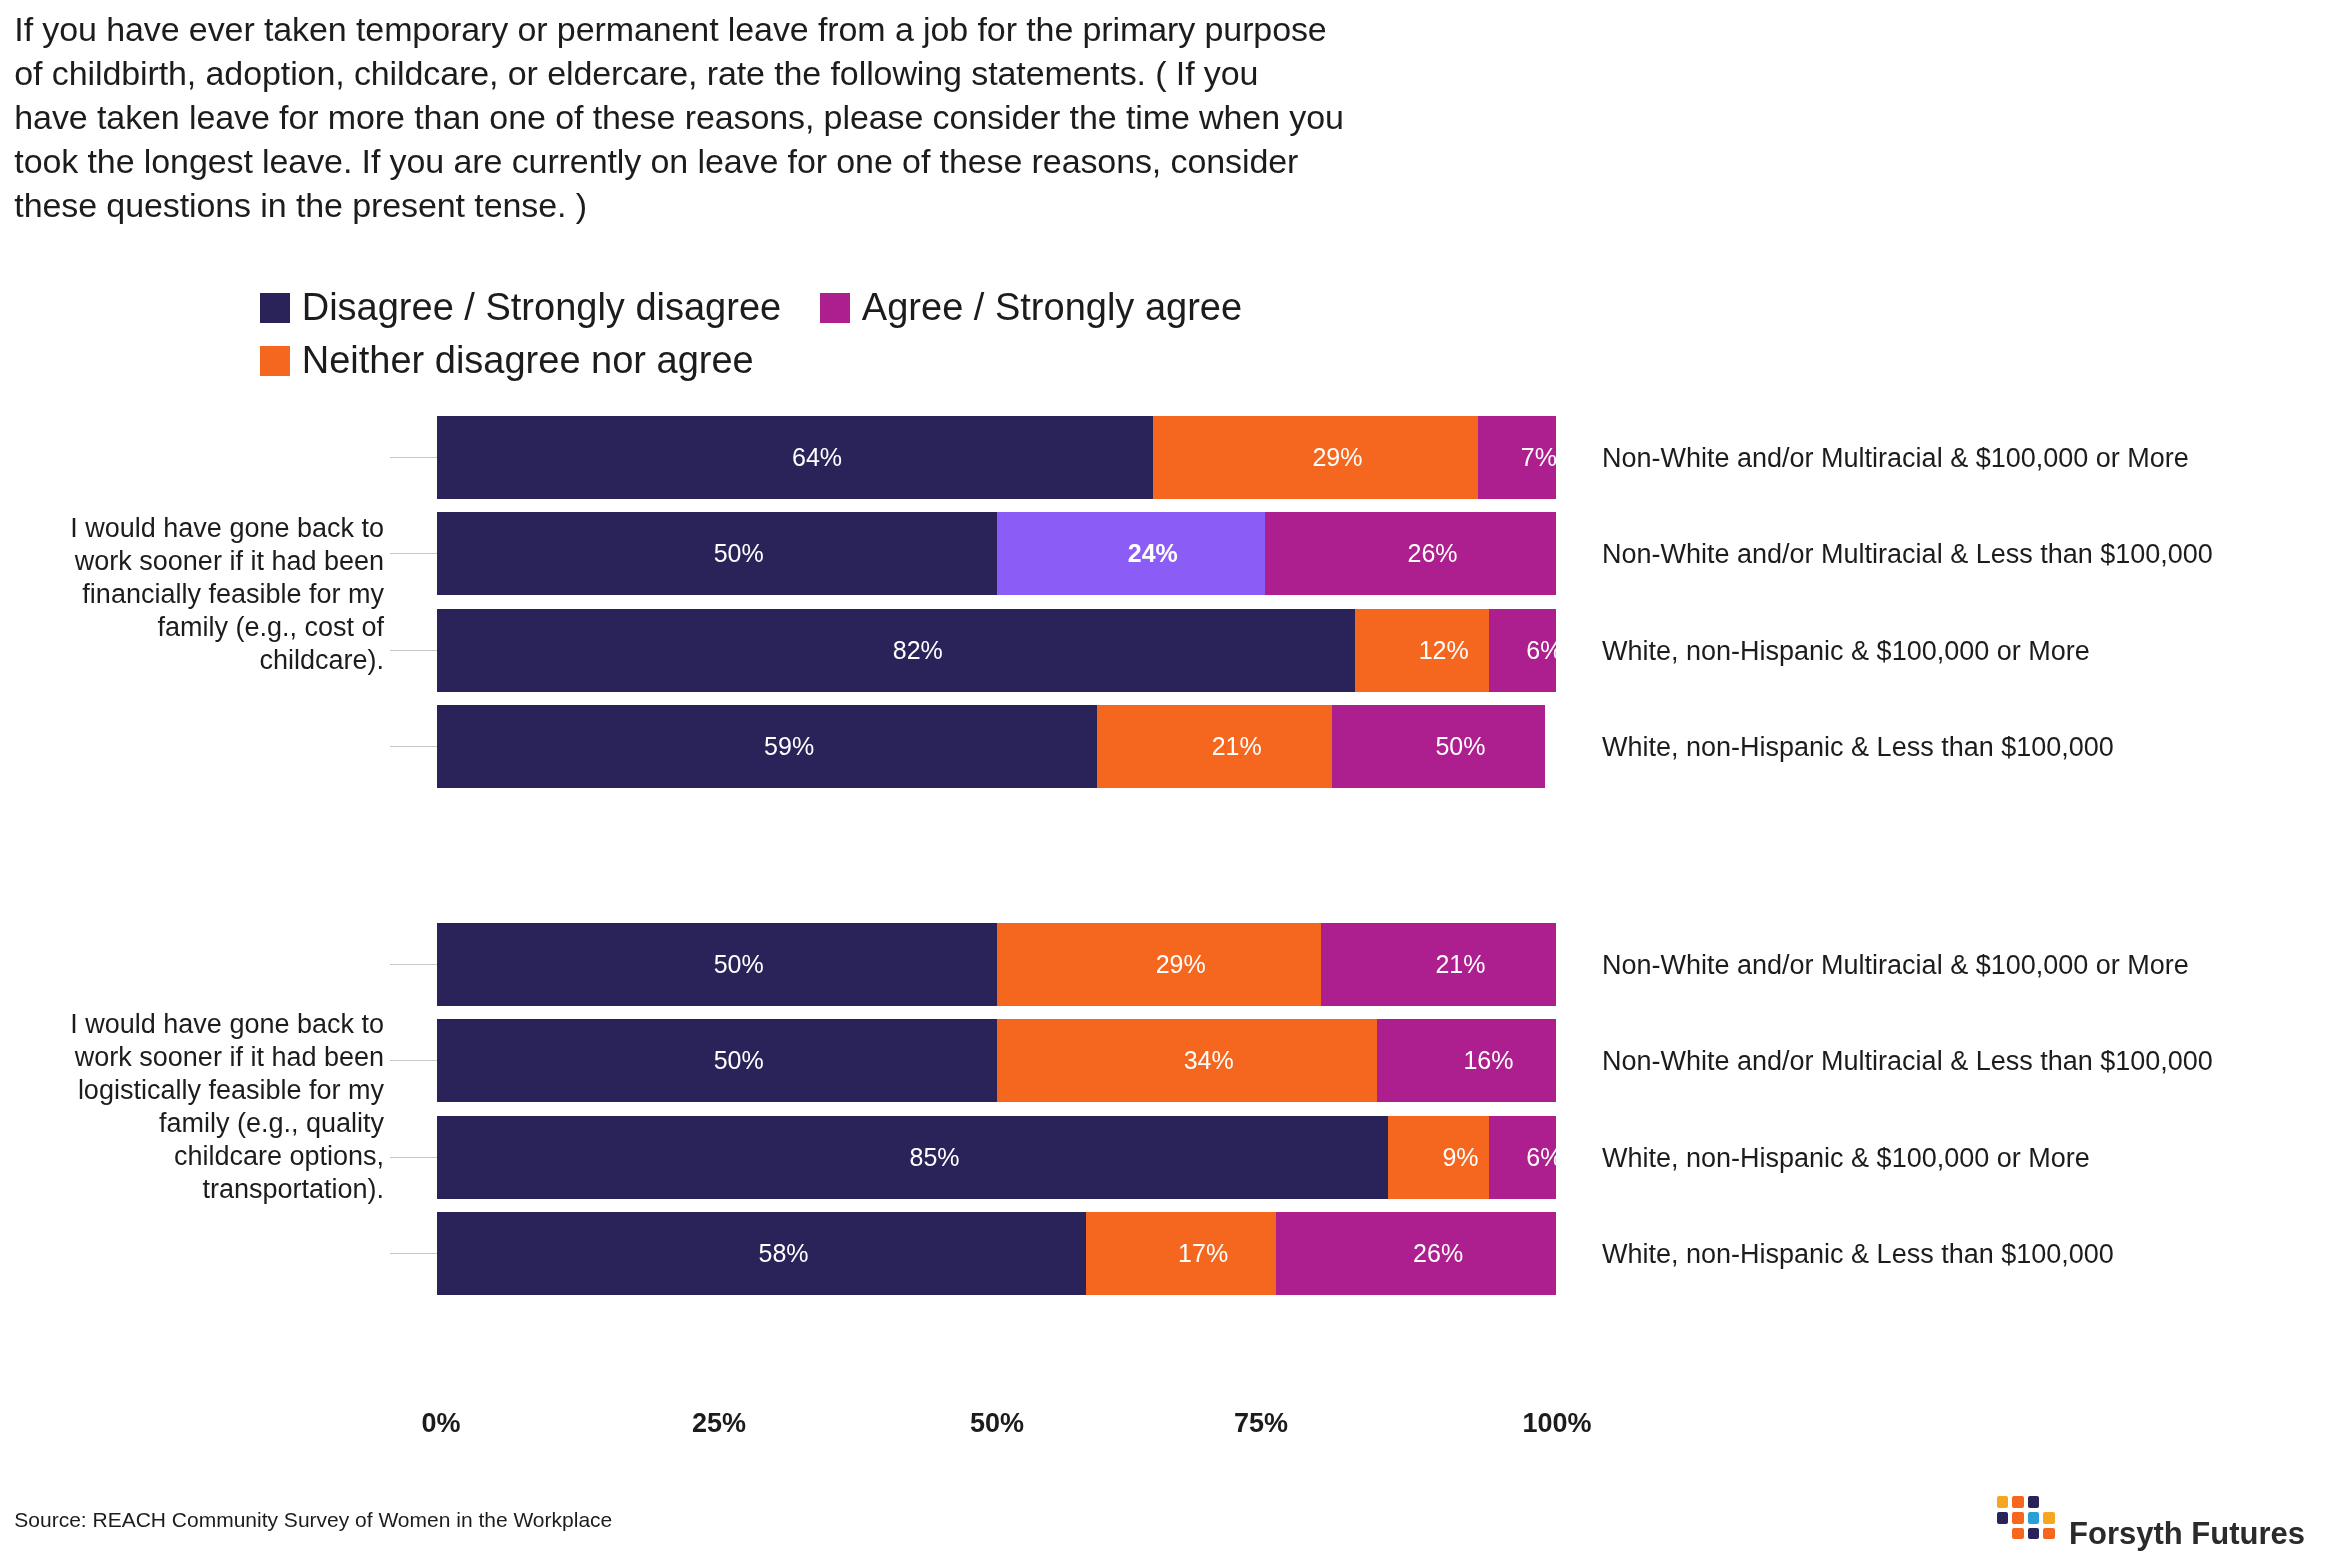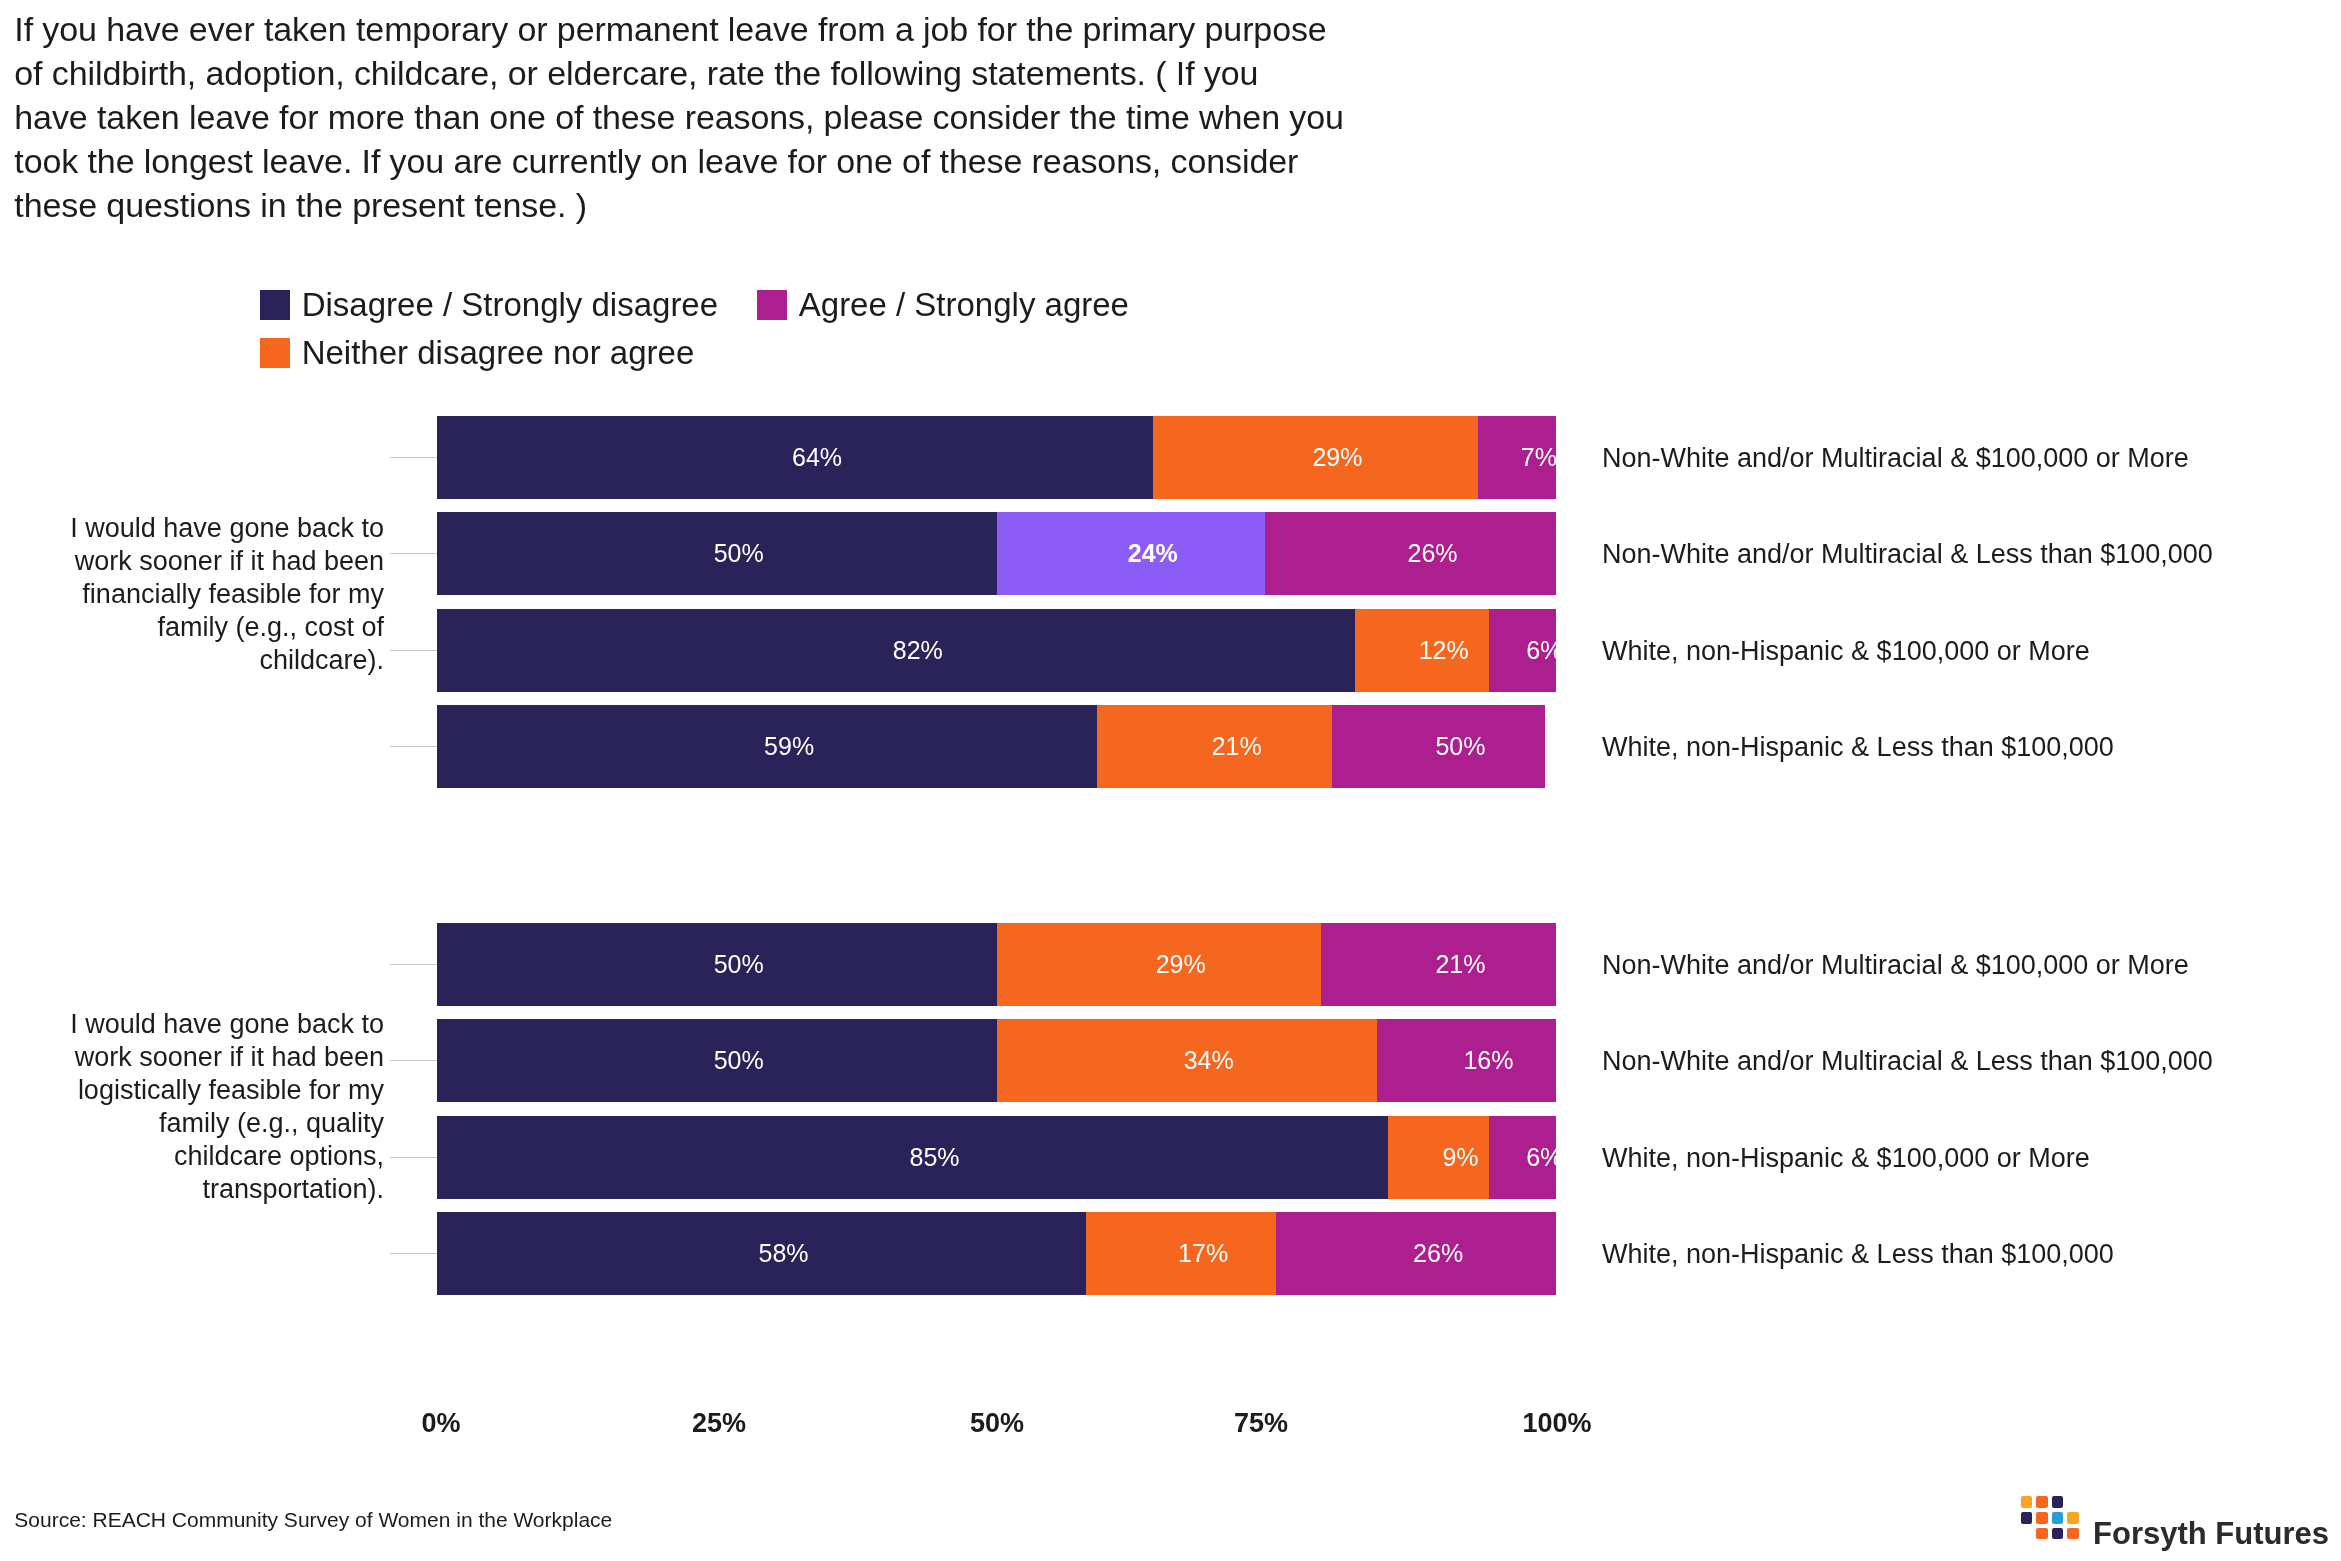--- a/index.html
+++ b/index.html
@@ -27,21 +27,21 @@
 
   
   #legend {
     position:absolute;
     left:260px; top:286px;
     width:1431px;
   }
   .legend-row { display:flex; align-items:center; margin-bottom:10.4px; }
   .legend-item { display:flex; align-items:center; margin-right:39px; }
   .legend-swatch { width:30px; height:30px; margin-right:11.7px; flex:none; }
-  .legend-label { font-size:33px; color:#1c1c1c; white-space:nowrap; }
+  .legend-label { font-size:38px; color:#1c1c1c; white-space:nowrap; }
 
   
   #plot {
     position:absolute;
     left:0; top:416px;
     width:2342px; height:1015px;
   }
 
   
   .group { position:absolute; left:0; width:2342px; }
@@ -104,21 +104,21 @@
   #source {
     position:absolute;
     left:14.3px; top:1508px;
     font-size:21px;
     color:#1c1c1c;
   }
 
   
   #brand {
     position:absolute;
-    right:13px; bottom:11.7px;
+    right:37px; bottom:11.7px;
     display:flex; align-items:flex-end;
   }
   #brand-mark {
     width:62px; height:49px;
     display:grid;
     grid-template-columns:repeat(4, 11.7px);
     grid-template-rows:repeat(3, 11.7px);
     gap:3.9px;
     margin-right:10.4px;
     margin-bottom:3.9px;

